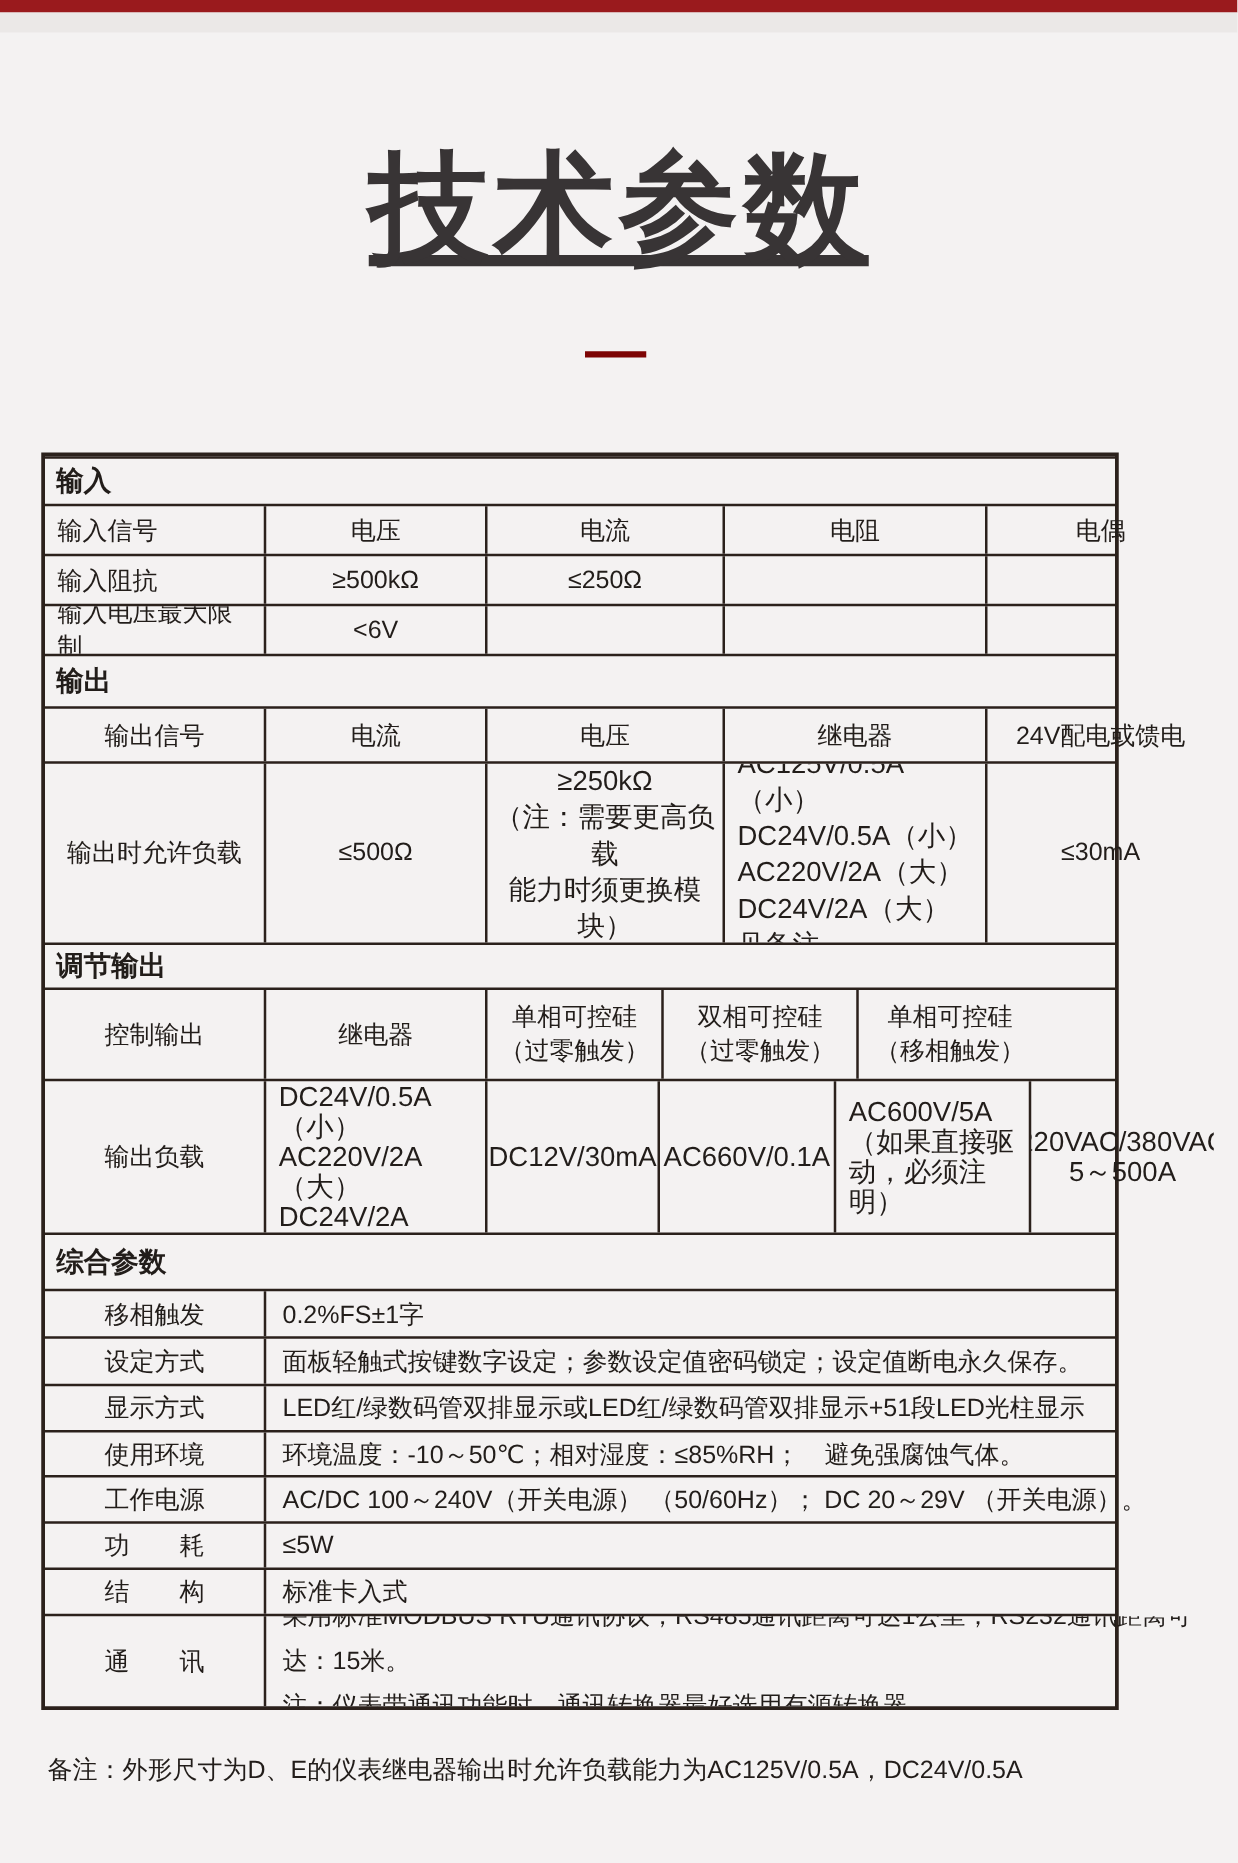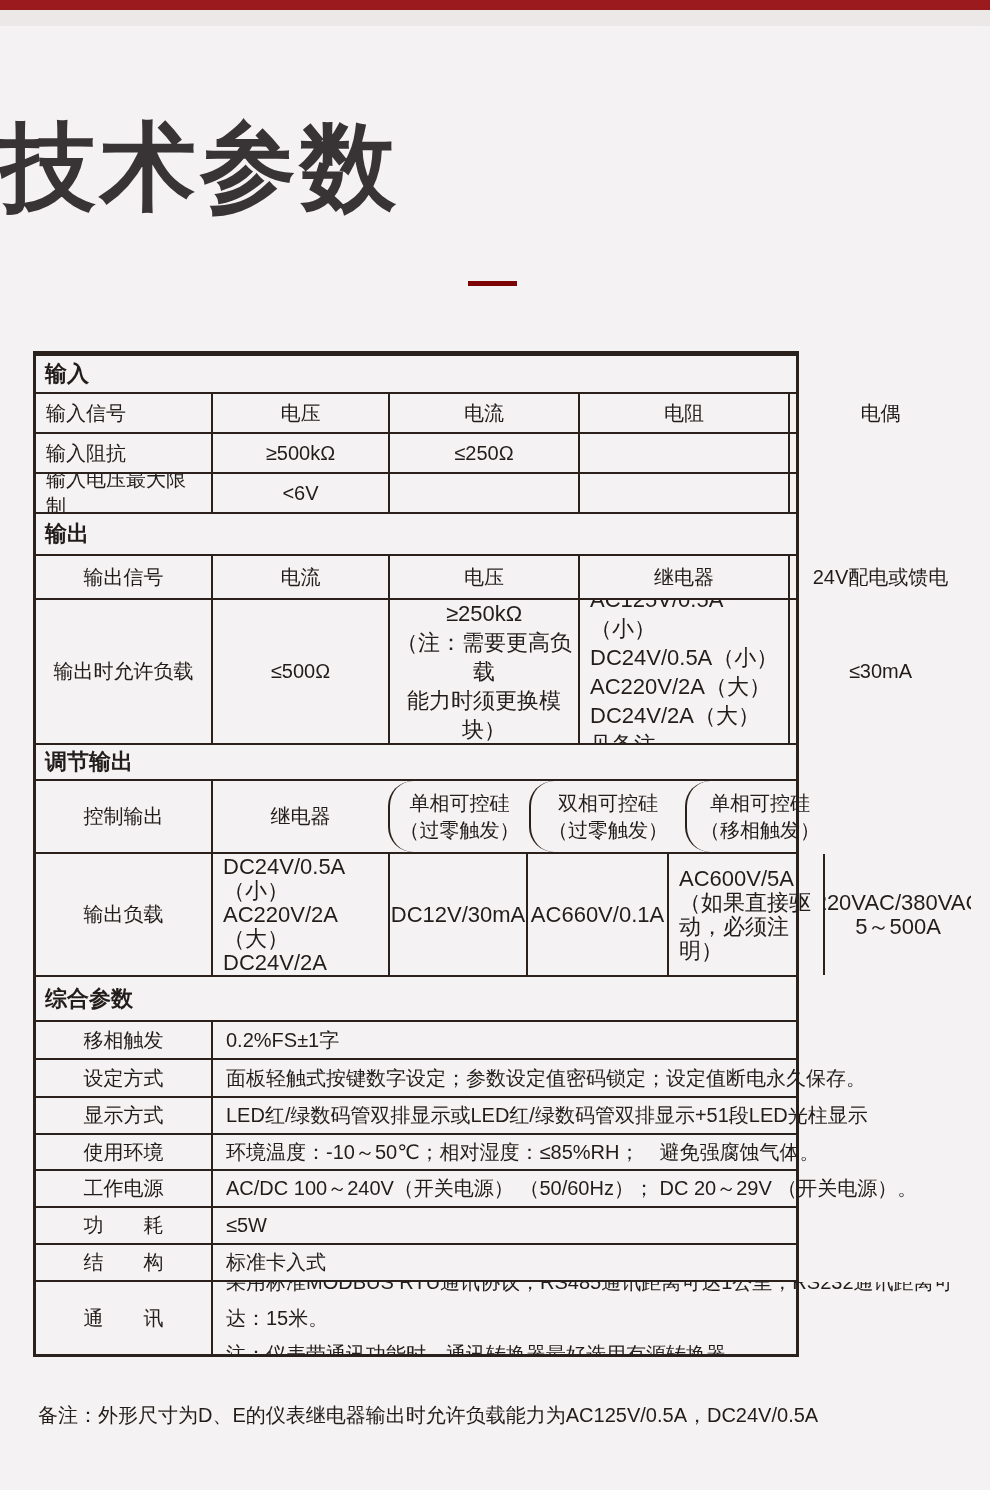--- a/index.html
+++ b/index.html
@@ -5,43 +5,43 @@
   html,body{margin:0;padding:0;}
   body{
     width:990px;height:1490px;position:relative;overflow:hidden;
     background:#f4f2f2;color:#221d1a;
     font-family:"Liberation Sans","DejaVu Sans",sans-serif;
   }
   .top-bar{position:absolute;left:0;top:0;width:990px;height:10px;background:#9a1a1d;}
   .top-strip{position:absolute;left:0;top:10px;width:990px;height:16px;background:#ebe8e7;}
   .page-title{
     position:absolute;left:0;top:112px;width:990px;margin:0;
-    text-align:left;font-size:96px;font-weight:900;letter-spacing:4px;
-    color:#383435;line-height:1.15;
+    text-align:center;font-size:96px;font-weight:900;letter-spacing:4px;
+    color:#383435;line-height:1.15;text-decoration:underline;
   }
   .title-divider{position:absolute;left:468px;top:281px;width:49px;height:5px;background:#7d0404;}
 
   .tbl{
-    position:absolute;left:33px;top:351px;width:766px;
+    position:absolute;left:33px;top:362px;width:862px;
     border:3px solid #2b211c;box-sizing:border-box;
     font-size:20px;
   }
   .row{display:flex;box-sizing:border-box;border-top:2px solid #2b211c;align-items:stretch;}
   .sec-row{display:flex;align-items:center;box-sizing:border-box;border-top:2px solid #2b211c;
     font-weight:bold;font-size:22px;padding-left:9px;}
   .cell{
     box-sizing:border-box;border-left:2px solid #2b211c;
     display:flex;align-items:center;justify-content:center;
     text-align:center;padding:2px 6px;overflow:hidden;
   }
   .cell:first-child{border-left:none;}
   .cell.lft{justify-content:flex-start;text-align:left;padding-left:10px;}
   .cell.ml{white-space:pre-line;font-size:22px;line-height:29px;}
   .s3 .cell.ml{line-height:24px;}
-  .cell.hd2{white-space:pre-line;line-height:27px;border-radius:25px;}
+  .cell.hd2{white-space:pre-line;line-height:27px;}
   .val{justify-content:flex-start;text-align:left;padding-left:13px;}
   
   .c1{width:175px;flex:none;} .c2{width:177px;flex:none;} .c3{width:190px;flex:none;}
   .c4{width:210px;flex:none;} .c5{width:183px;flex:none;}
   
   .d1{width:175px;flex:none;} .d2{width:177px;flex:none;} .d3{width:138px;flex:none;}
   .d4{width:141px;flex:none;} .d5{width:156px;flex:none;} .d6{width:148px;flex:none;}
   
   .g1{width:175px;flex:none;} .g2{width:758px;flex:none;}
   .footer-note{position:absolute;left:38px;top:1402px;width:930px;font-size:20px;color:#221d1a;}

